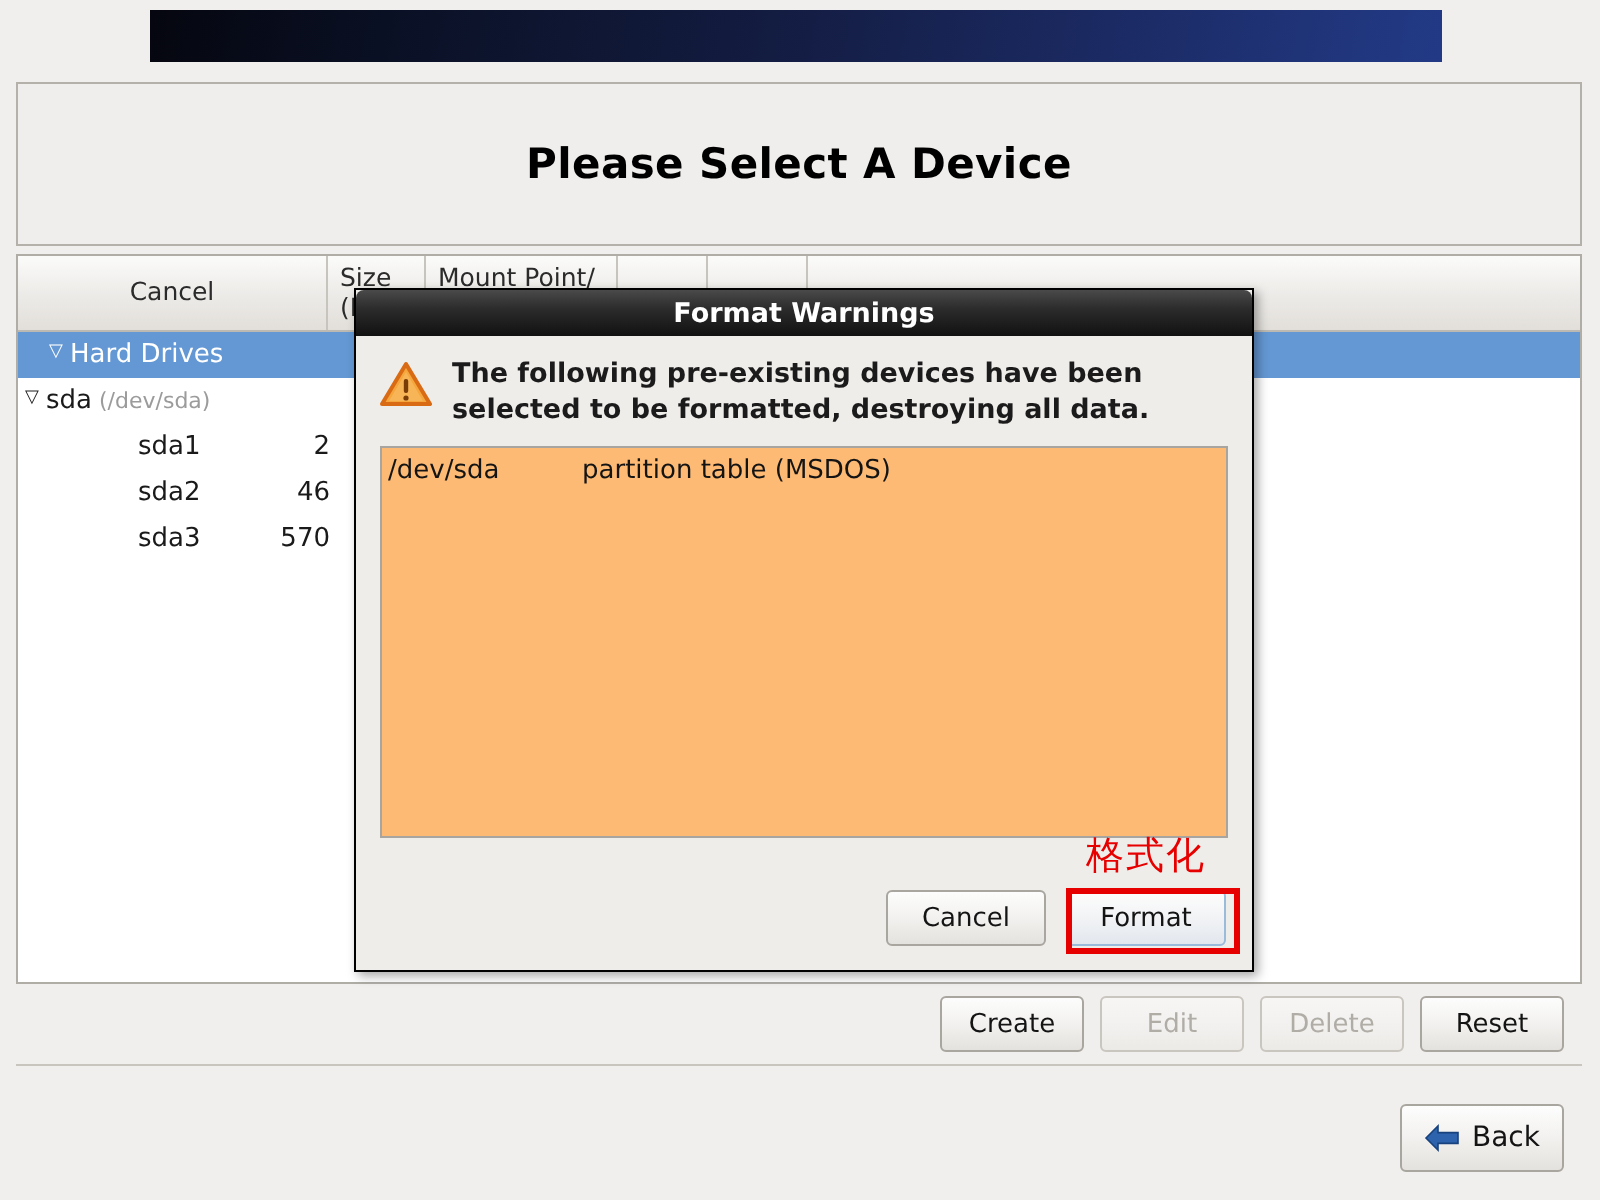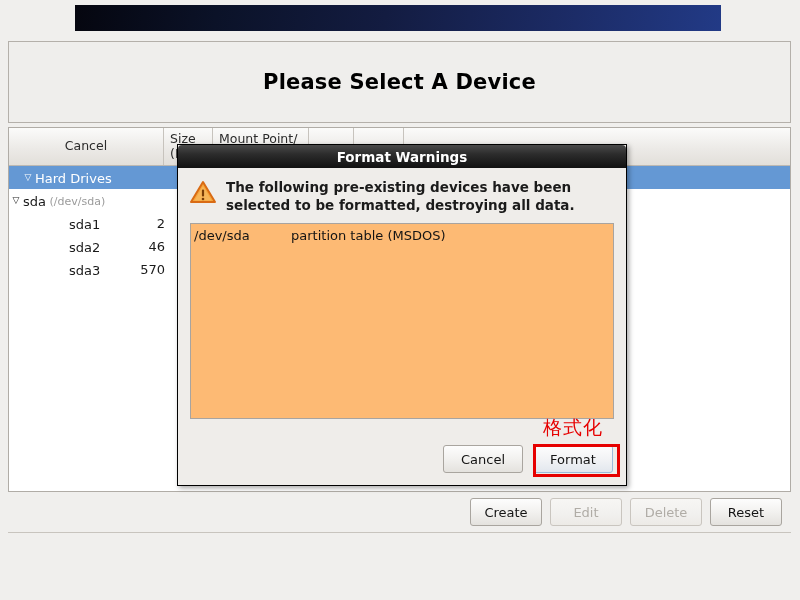--- a/index.html
+++ b/index.html
@@ -335,20 +335,28 @@
 <div id="action-row">
   <div class="btn">Create</div>
   <div class="btn disabled">Edit</div>
   <div class="btn disabled">Delete</div>
   <div class="btn">Reset</div>
 </div>
 
 <div id="hr-sep"></div>
 
 <div id="nav-row">
+  <div class="btn" id="btn-back">
+    <span>
+      <svg class="arrow-svg" width="18" height="14" viewBox="0 0 18 14">
+        <polygon points="1,7 7,1 7,4.3 17,4.3 17,9.7 7,9.7 7,13" fill="#2d63ad" stroke="#17427d" stroke-width="0.8"></polygon>
+      </svg>
+    </span>
+    <span>Back</span>
+  </div>
 </div>
 
 <div id="dialog">
   <div id="dialog-titlebar">
     <span>Format Warnings</span>
   </div>
   <div id="dialog-body">
     <div id="dialog-message-row">
       <span id="warn-icon">
         <svg width="26" height="24" viewBox="0 0 26 24">

